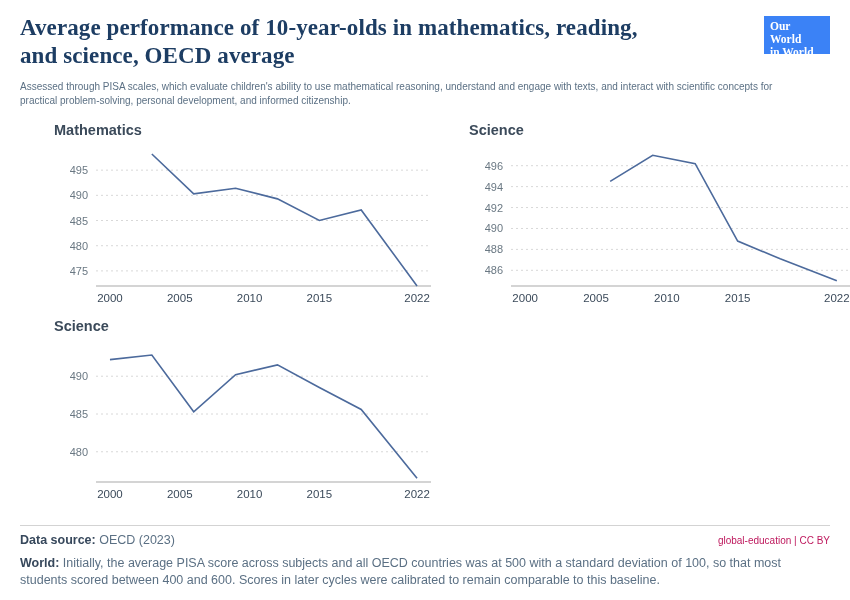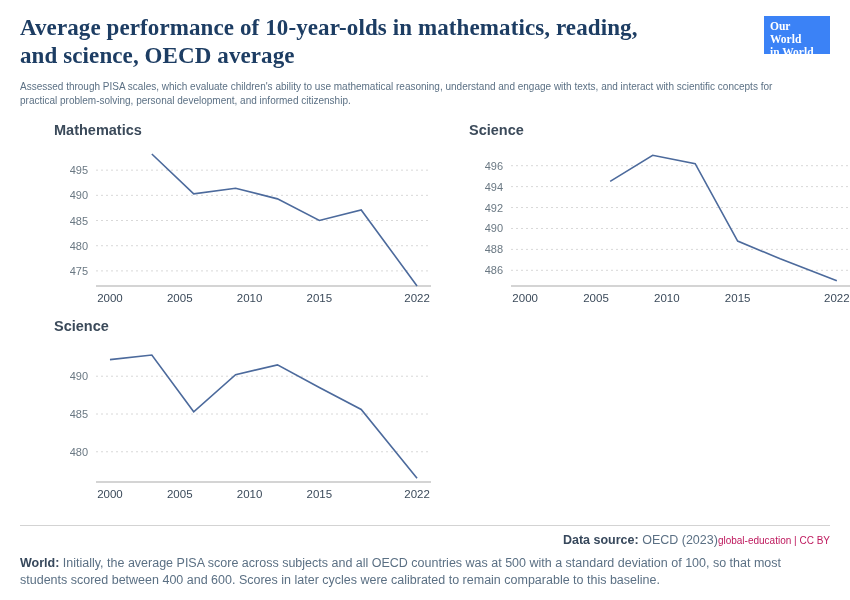--- a/index.html
+++ b/index.html
@@ -113,21 +113,21 @@
     left: 20px;
     right: 20px;
     bottom: 10px;
   }
   .footer-rule {
     border-top: 1px solid #d3d3d3;
     margin-bottom: 7px;
   }
   .footer-row {
     display: flex;
-    justify-content: flex-end;
+    justify-content: space-between;
     align-items: baseline;
     font-size: 12.5px;
     color: #5b7084;
   }
   .footer-src b { color: #37485c; }
   .footer-right { color: #be185d; font-size: 10px; }
   .note {
     margin-top: 8px;
     font-size: 12.5px;
     line-height: 1.42;

